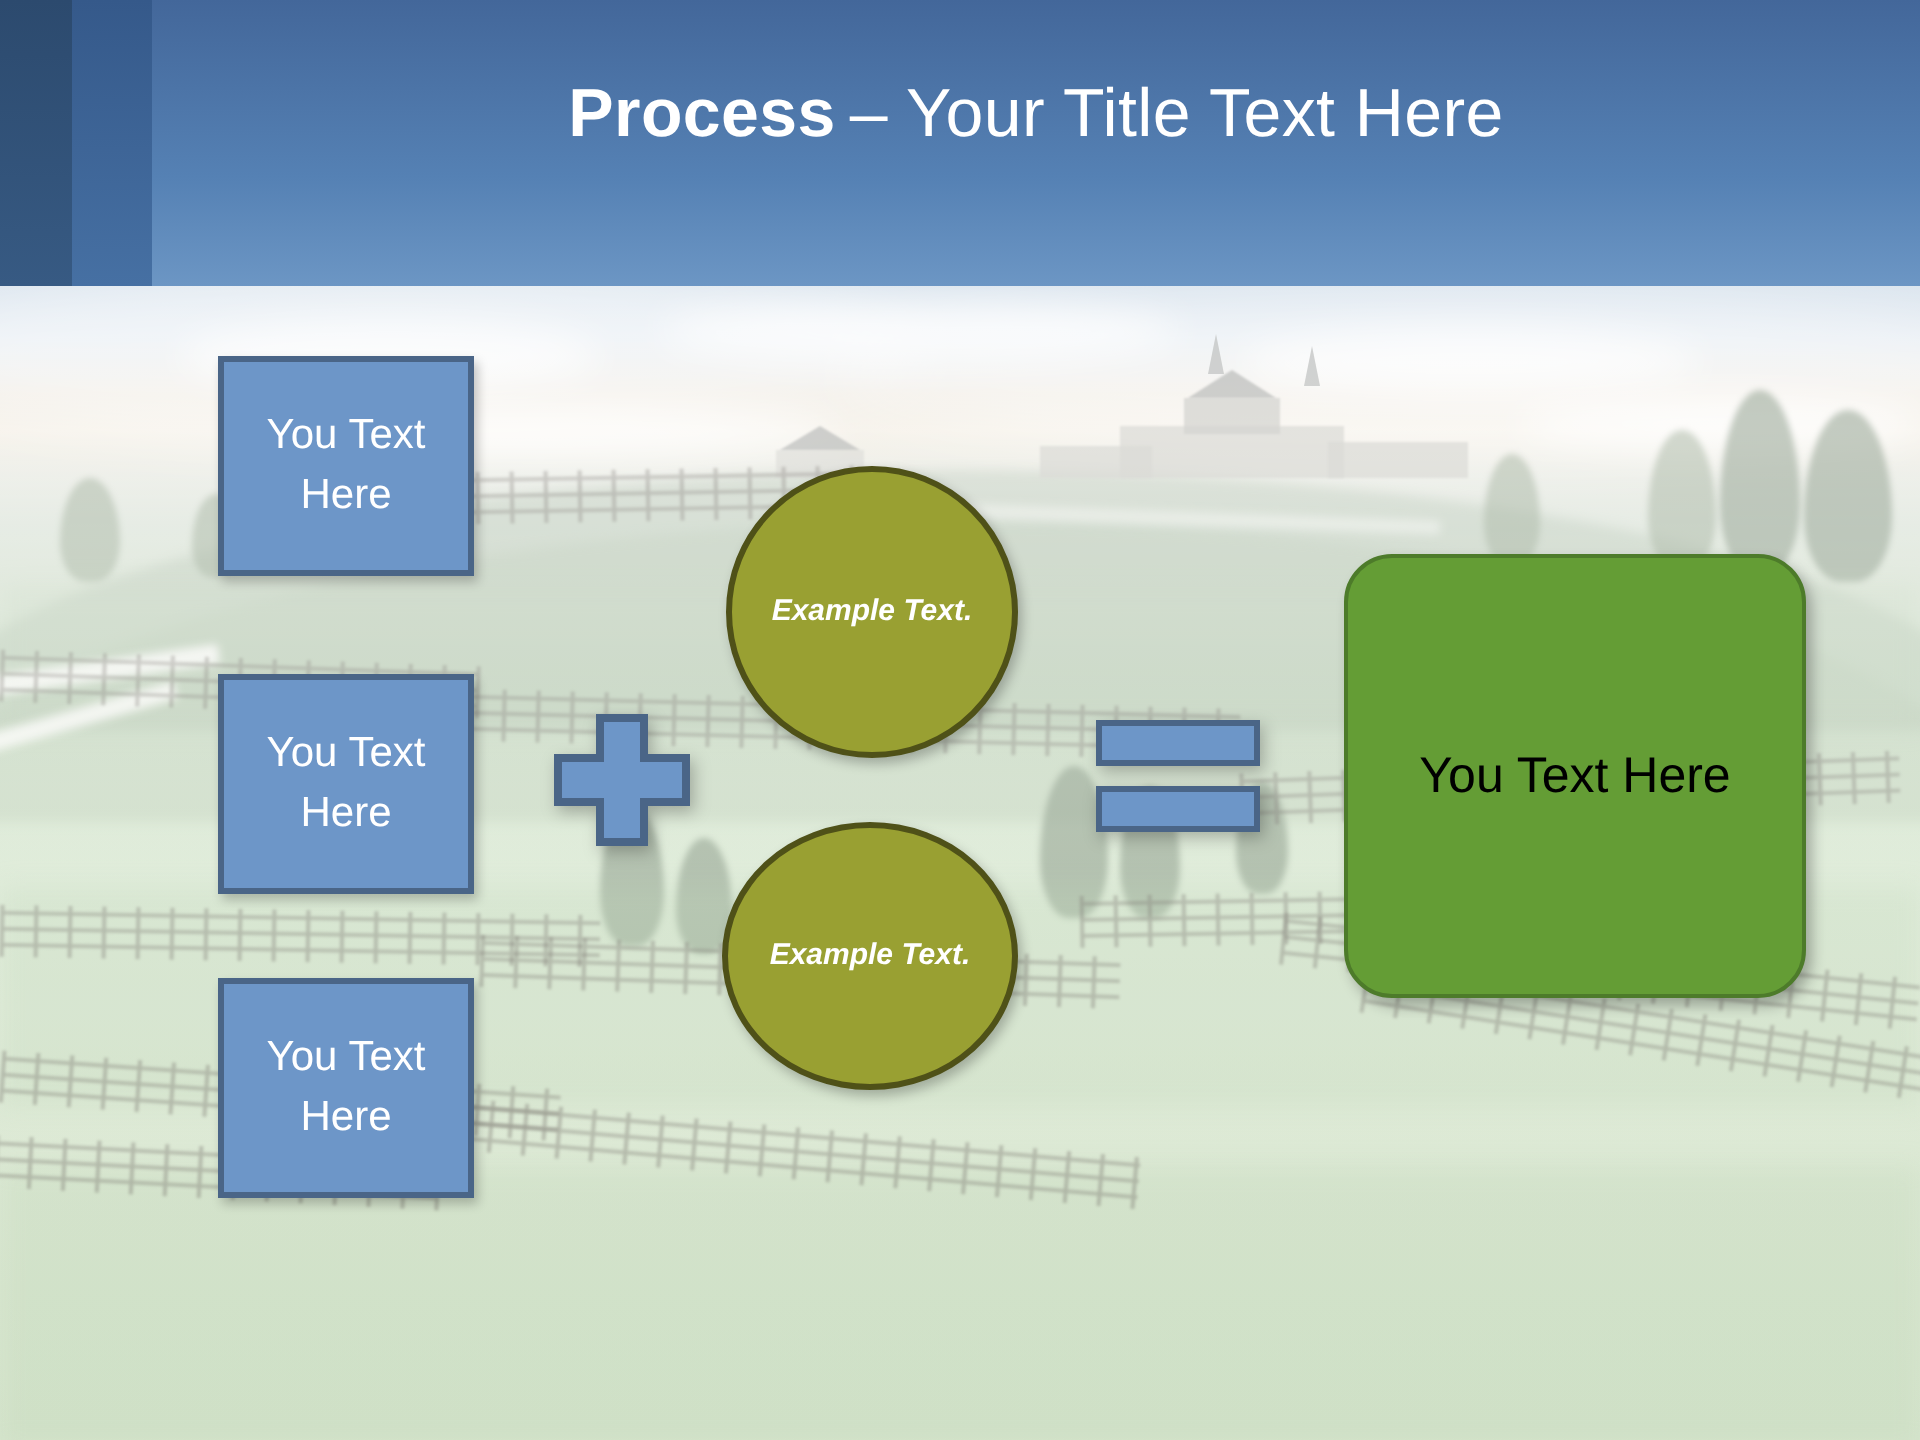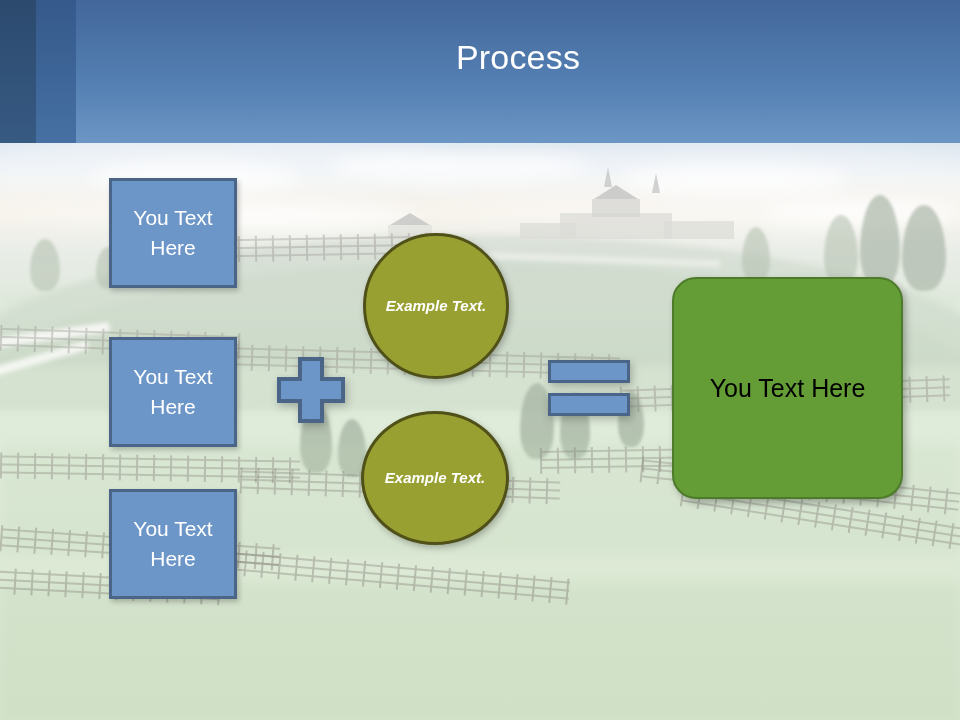--- a/index.html
+++ b/index.html
@@ -169,21 +169,21 @@
     display: flex;
     align-items: center;
     justify-content: center;
     color: #ffffff;
     font-size: 34px;
     letter-spacing: 0.2px;
     white-space: nowrap;
     padding-bottom: 28px;
     box-sizing: border-box;
   }
-  .title-strong { font-weight: normal; }
+  .title-strong { font-weight: bold; }
   .title-rest   { font-weight: normal; margin-left: 7px; }
 
   
   .blue-box {
     position: absolute;
     width: 128px;
     height: 110px;
     background: #6d96c8;
     border: 3px solid #4a6587;
     box-sizing: border-box;
@@ -326,20 +326,21 @@
 
     <div class="photo-haze"></div>
   </div>
 
   <div class="header">
     <div class="header-stripe-dark"></div>
     <div class="header-stripe-mid"></div>
     <div class="header-main"></div>
     <div class="header-title">
       <span class="title-strong">Process</span>
+      <span class="title-rest">– Your Title Text Here</span>
     </div>
   </div>
 
   <div class="blue-box blue-box-1">
     <span>You Text Here</span>
   </div>
   <div class="blue-box blue-box-2">
     <span>You Text Here</span>
   </div>
   <div class="blue-box blue-box-3">

